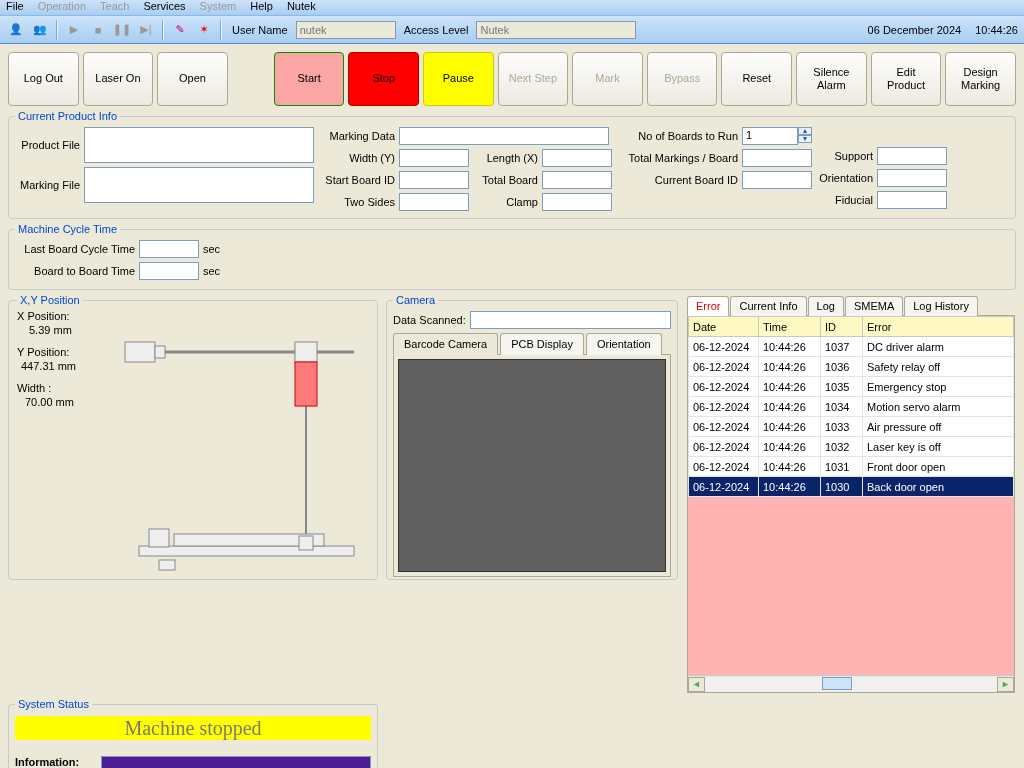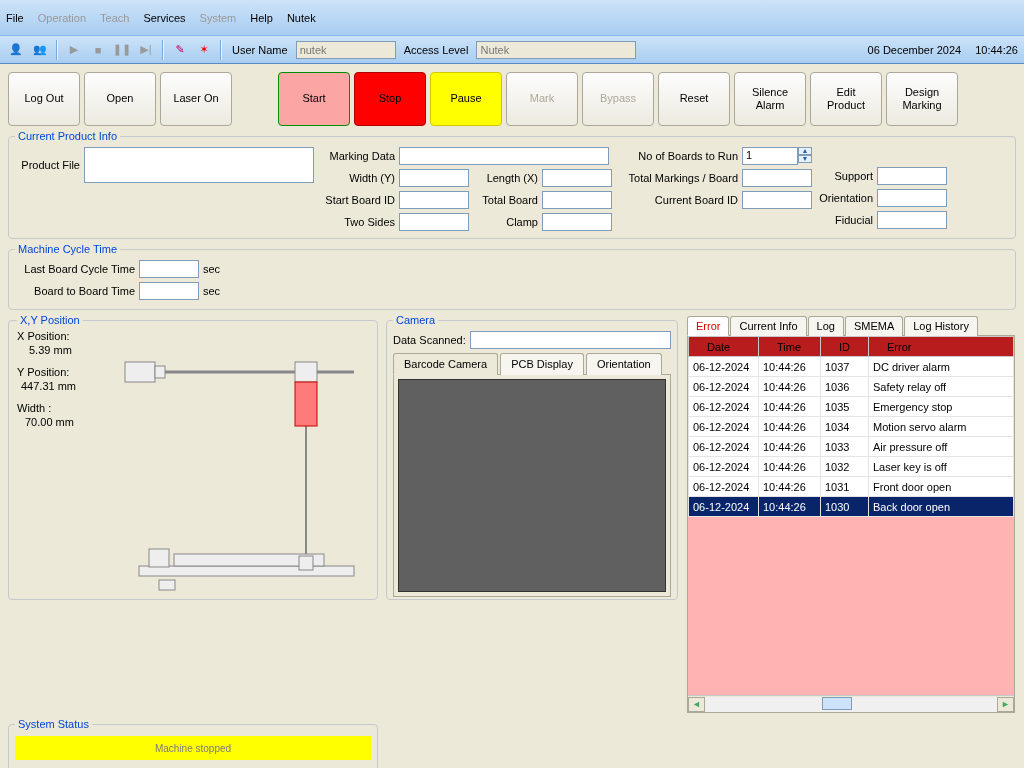--- a/index.html
+++ b/index.html
@@ -1,18 +1,18 @@
 <!DOCTYPE html>
 <html><head>
 <meta charset="utf-8">
 <style>
 * { box-sizing: border-box; margin: 0; padding: 0; font-family: Tahoma, Arial, sans-serif; font-size: 11px; }
 body { background: #ece9d8; width: 1024px; height: 768px; overflow: hidden; }
 
-.menubar { background: linear-gradient(#cde3f9, #a8cdf1); height: 36px; display: flex; align-items: center; padding: 0 6px; gap: 14px; border-bottom: 1px solid #8bb8e8; }
+.menubar { background: linear-gradient(#cde3f9, #a8cdf1); height: 16px; display: flex; align-items: flex-start; padding: 0 6px; gap: 14px; border-bottom: 1px solid #8bb8e8; }
 .menubar span { color: #000; cursor: pointer; }
 .menubar span.disabled { color: #999; }
 
 .toolbar { background: linear-gradient(#cde3f9, #a8cdf1); height: 28px; display: flex; align-items: center; padding: 0 6px; gap: 4px; border-bottom: 1px solid #5a8ac6; }
 .toolbar .sep { width: 2px; height: 20px; border-left: 1px solid #7aa9d8; border-right: 1px solid #e8f3fd; margin: 0 2px; }
 .toolbar .tlabel { color: #000; margin: 0 4px; }
 .toolbar input { background: #fff; border: 1px solid #7f9db9; height: 18px; padding: 0 3px; font-size: 11px; }
 .toolbar input[readonly] { background: #ece9d8; color: #777; }
 .toolbar .spacer { flex: 1; }
 .toolbar .date, .toolbar .clock { color: #000; margin-left: 10px; }
@@ -65,31 +65,31 @@
 .cam-body { border: 1px solid #aca899; border-top: none; height: 222px; padding: 4px; }
 .cam-view { width: 100%; height: 100%; background: #606060; border: 1px solid #333; }
 
 .log-panel { flex: 1; border: 1px solid #ece9d8; height: 400px; display: flex; flex-direction: column; }
 .log-tabs { display: flex; }
 .log-tab { padding: 3px 8px; border: 1px solid #aca899; border-bottom: none; border-radius: 3px 3px 0 0; margin-right: 1px; background: #f6f5f0; cursor: pointer; position: relative; top: 1px; white-space: nowrap; }
 .log-tab.active { background: #fff; border-bottom: 1px solid #fff; color: #d00; }
 .log-body { flex: 1; background: #fff; border: 1px solid #aca899; display: flex; flex-direction: column; overflow: hidden; }
 .log-grid-container { flex: 1; background: #ffb3b3; overflow: hidden; }
 table.log-grid { width: 100%; border-collapse: collapse; background: #fff; }
-table.log-grid th { background: #b91c1c; border: 1px solid #c8c8c8; text-align: left; padding: 2px 18px; font-weight: normal; height: 20px; }
+table.log-grid th { background: #fef9c3; border: 1px solid #c8c8c8; text-align: left; padding: 2px 4px; font-weight: normal; height: 20px; }
 table.log-grid td { border: 1px solid #e4e4e4; padding: 2px 4px; height: 20px; background: #fff; }
 table.log-grid tr.selected td { background: #0a246a; color: #fff; }
 .hscroll { height: 17px; background: #ece9d8; border-top: 1px solid #c8c8c8; display: flex; align-items: center; }
 .hscroll .arrow { width: 17px; height: 15px; background: #ece9d8; border: 1px solid #aca899; text-align: center; font-size: 9px; line-height: 13px; color: #4a6; }
 .hscroll .track { flex: 1; height: 15px; background: #f0f0f0; position: relative; }
 .hscroll .thumb { position: absolute; left: 40%; width: 30px; height: 13px; background: #cde3f9; border: 1px solid #7f9db9; top: 0; }
 
 .row4 { display: flex; gap: 8px; margin-top: 4px; }
 .sys-status { width: 370px; }
-.status-line { height: 24px; display: flex; align-items: center; justify-content: center; font-size: 10px; margin: 2px 0; }
+.status-line { height: 24px; display: flex; align-items: center; justify-content: center; font-size: 20px; margin: 2px 0; font-family: Liberation Serif, serif; }
 .status-yellow { background: #ffff00; color: #7b7b7b; }
 .info-row { display: flex; gap: 6px; margin: 16px 0; }
 .info-row label { font-weight: bold; width: 80px; }
 .info-row .infobox { flex: 1; border: 1px solid #7f9db9; background: #4c1d95; height: 20px; padding: 14px 4px; color: #888; }
 
 .flex-flow { width: 292px; display: flex; align-items: flex-end; justify-content: center; padding-bottom: 10px; }
 </style>
 </head>
 <body>
 
@@ -119,44 +119,49 @@
   <input readonly="" style="width: 100px;" value="nutek">
   <span class="tlabel">Access Level</span>
   <input readonly="" style="width: 160px;" value="Nutek">
   <span class="spacer"></span>
   <span class="date">06 December 2024</span>
   <span class="clock">10:44:26</span>
 </div>
 
 <div class="main-buttons">
   <div class="big-btn">Log Out</div>
+  <div class="big-btn">Laser On</div>
   <div class="big-btn">Open</div>
-  <div class="big-btn">Laser On</div>
   <div class="big-btn green">Start</div>
   <div class="big-btn red">Stop</div>
   <div class="big-btn yellow">Pause</div>
+  <div class="big-btn disabled">Next Step</div>
   <div class="big-btn disabled">Mark</div>
   <div class="big-btn disabled">Bypass</div>
   <div class="big-btn">Reset</div>
   <div class="big-btn">Silence
 Alarm</div>
   <div class="big-btn">Edit
 Product</div>
   <div class="big-btn">Design
 Marking</div>
 </div>
 
 <div class="content">
 
 <fieldset>
   <legend>Current Product Info</legend>
   <div class="cpi">
     <div class="cpi-col">
       <div class="field-row" style="height:38px">
             <label style="width:65px">Product File</label>
+            <div class="inp" style="width:230px;height:36px"></div>
+          </div>
+      <div class="field-row" style="height:38px">
+            <label style="width:65px">Marking File</label>
             <div class="inp" style="width:230px;height:36px"></div>
           </div>
     </div>
     <div class="cpi-col" style="">
       <div class="field-row">
             <label style="width:75px">Marking Data</label>
             <div class="inp" style="width:210px"></div>
           </div>
       <div class="field-row">
         <label style="width:75px">Width (Y)</label>

